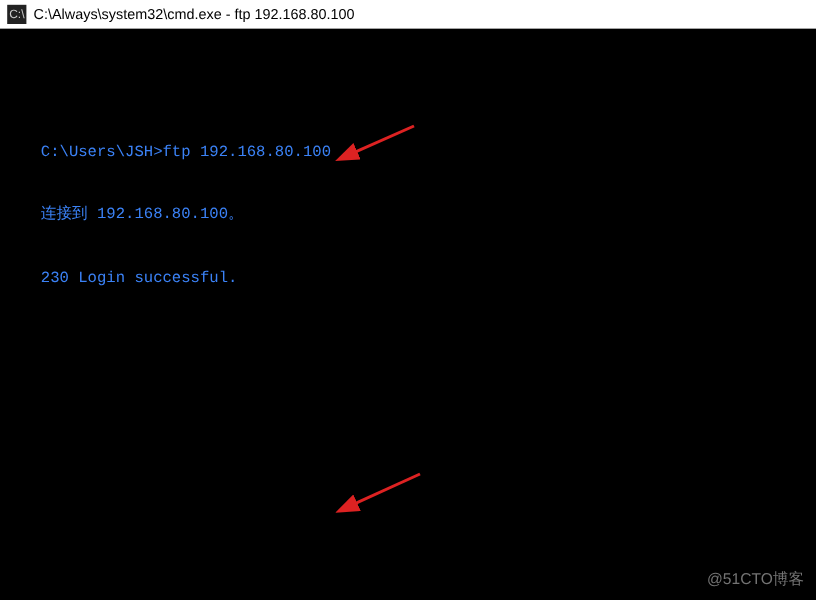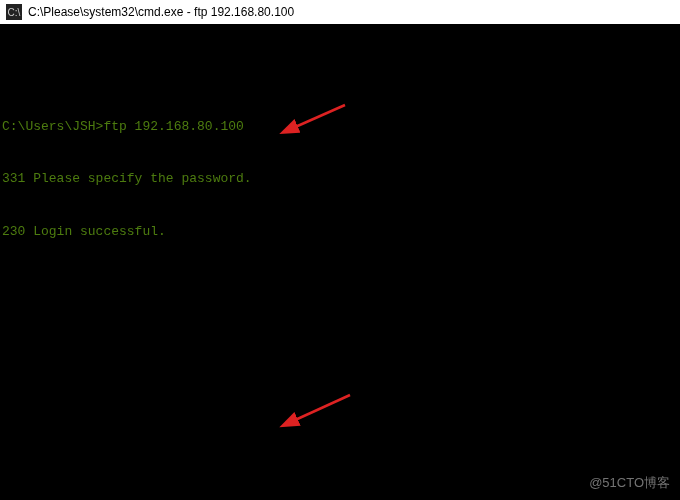--- a/index.html
+++ b/index.html
@@ -32,48 +32,48 @@
       color: #ccc;
       font-size: 10px;
     }
     .terminal {
       background: #000;
       color: #ddd;
       padding: 6px 0 6px 2px;
       line-height: 17.5px;
       white-space: pre;
     }
-    .line { min-height: 17.5px; color: #4d7c0f; }
+    .line { min-height: 17.5px; color: #3b82f6; margin-left: 32px; }
     .arrow {
       position: absolute;
       pointer-events: none;
     }
     .watermark {
       position: absolute;
       bottom: 8px;
       right: 10px;
       color: #888;
       font-family: "Segoe UI", Tahoma, sans-serif;
       font-size: 13px;
       opacity: 0.85;
       margin-left: 28px;
     }
   </style>
 </head>
 <body>
 
 <div class="titlebar">
   <span class="titlebar-icon">C:\</span>
-  <span>C:\Please\system32\cmd.exe - ftp  192.168.80.100</span>
+  <span>C:\Always\system32\cmd.exe - ftp  192.168.80.100</span>
 </div>
 
 <div class="terminal">
   <div class="line"> </div>
   <div class="line">C:\Users\JSH&gt;ftp 192.168.80.100</div>
-  <div class="line">331 Please specify the password.</div>
+  <div class="line">连接到 192.168.80.100。</div>
   <div class="line">230 Login successful.</div>
   
   
   
   
   
   
   
   
   

